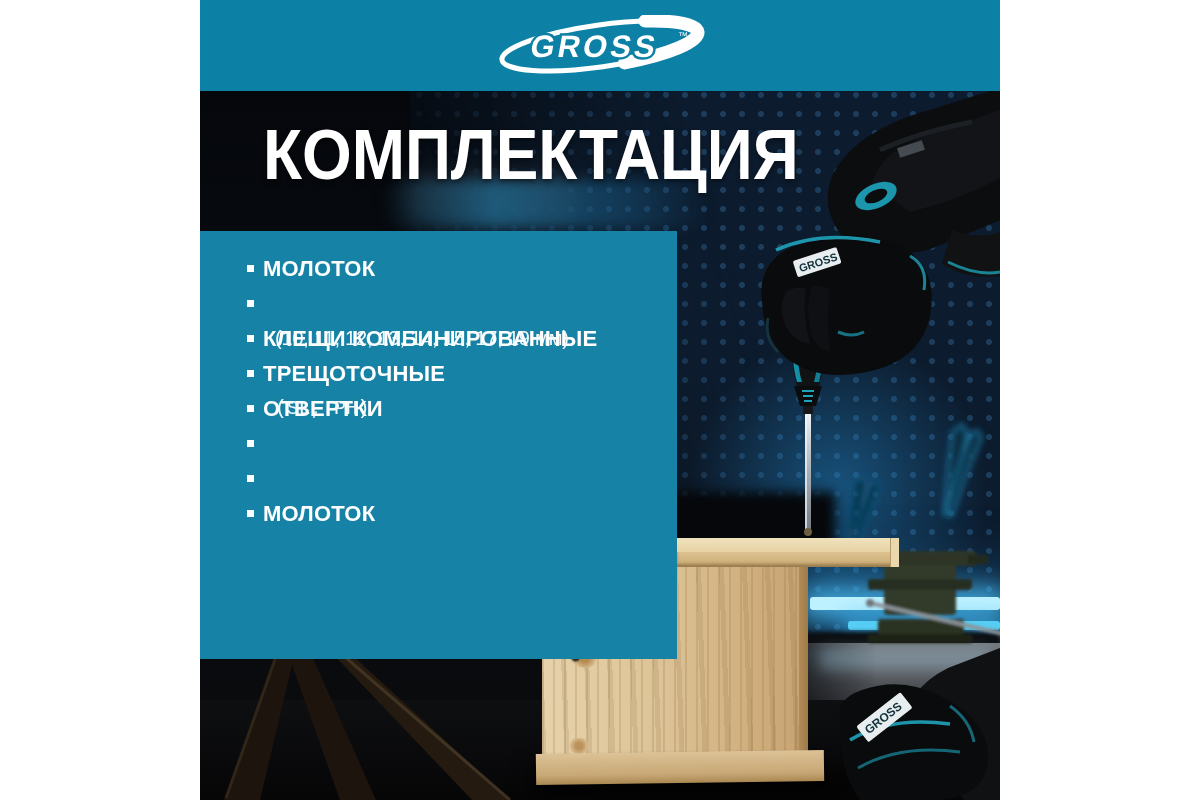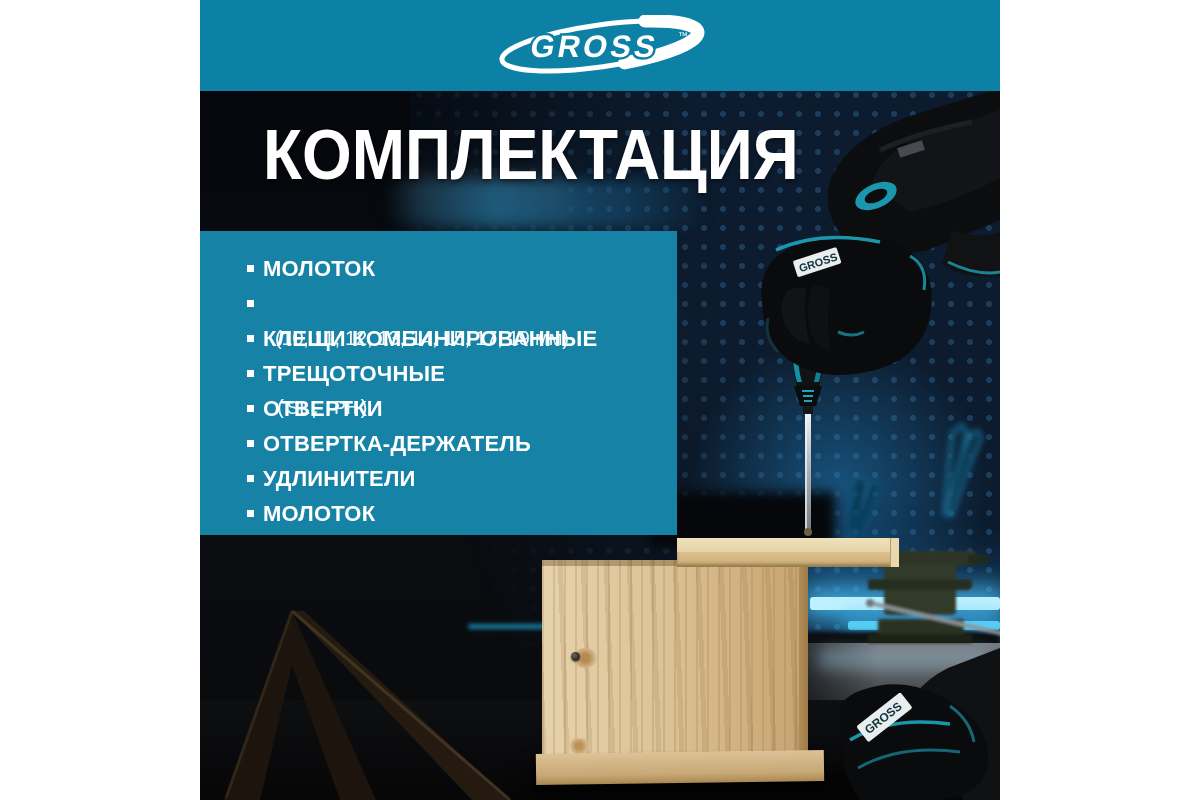--- a/index.html
+++ b/index.html
@@ -66,21 +66,21 @@
   .screw-dot{left:371px;top:652px;width:9px;height:9px;border-radius:50%;
     background:radial-gradient(circle at 35% 35%, #6b6257, #2c251c 70%);box-shadow:0 1px 2px rgba(0,0,0,.5);}
   .base-plank{left:336px;top:752px;width:288px;height:31px;transform:rotate(-0.8deg);
     background:linear-gradient(180deg,#dcc296,#c8a876 70%,#a98852);box-shadow:0 3px 4px rgba(0,0,0,.5);}
 
   
   .banner{left:0;top:0;width:800px;height:91px;background:#0d80a5;display:flex;align-items:center;justify-content:center;}
   .title{left:63px;top:119px;width:620px;font-size:71px;line-height:1;font-weight:bold;color:#fff;
     letter-spacing:0px;transform:scaleX(.9);transform-origin:left top;white-space:nowrap;
     text-shadow:0 2px 6px rgba(0,0,0,.45);}
-  .panel{left:0;top:231px;width:477px;height:304px;background:#1682a5;}
+  .panel{left:0;top:231px;width:477px;height:428px;background:#1682a5;}
   .list{position:absolute;left:47px;top:20px;width:420px;}
   .row{position:relative;display:flex;align-items:flex-start;min-height:35px;}
   .bullet{position:relative;flex:0 0 auto;width:7px;height:7px;margin:14px 9px 0 0;background:#fff;}
   .lbl{position:relative;color:#fff;font-size:22px;font-weight:bold;line-height:35px;letter-spacing:.2px;white-space:nowrap;}
   .note{font-weight:normal;font-size:20px;letter-spacing:-.2px;color:#f4fafc;}
   .note.inline{margin-left:12px;font-family:Liberation Mono, monospace;}
   .note.block{display:block;line-height:35px;margin-left:12px;}
 
   svg text{font-family:"Liberation Sans", sans-serif;}
 </style>
@@ -263,25 +263,23 @@
         </div>
         <div class="row">
           <span class="bullet"></span>
           <span class="lbl">
               <span>ОТВЕРТКИ</span>
               <span class="note inline">(SL, PH)</span>
             </span>
         </div>
         <div class="row">
           <span class="bullet"></span>
-          <span class="lbl">ОТВЕРТКА-ДЕРЖАТЕЛЬ</span>
-        </div>
-        <div class="row">
-          <span class="bullet"></span>
-          <span class="lbl">УДЛИНИТЕЛИ</span>
+        </div>
+        <div class="row">
+          <span class="bullet"></span>
         </div>
         <div class="row">
           <span class="bullet"></span>
           <span class="lbl">МОЛОТОК</span>
         </div>
       </div>
     </div>
 
   </div>
 </div>

